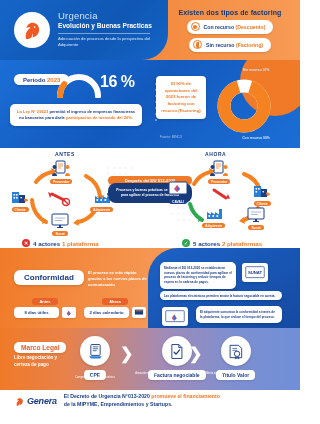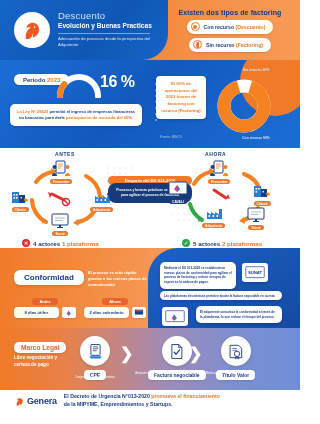--- a/index.html
+++ b/index.html
@@ -132,39 +132,39 @@
   .chev{position:absolute;top:18px;color:#fff;font-size:16px;font-weight:700;line-height:1;}
   .ch1{left:120px;} .ch2{left:189px;}
   .sdesc{position:absolute;font-size:2.6px;color:#fff;line-height:1.3;width:40px;text-align:center;}
   .sd1{left:75px;top:48px;} .sd2{left:130px;top:44px;width:34px;} .sd3{left:198px;top:44px;width:34px;}
 
   
   .footer{position:relative;height:22px;width:100%;background:#fff;display:flex;align-items:center;
     padding-left:14px;gap:7px;}
   .flogo{display:flex;align-items:center;gap:2px;}
   .flogo svg{width:11px;height:11px;}
-  .flogo span{font-size:9px;font-weight:700;color:#1b3e86;letter-spacing:-.2px;}
+  .flogo span{font-size:9px;font-weight:700;color:#1b3e86;letter-spacing:-.2px;font-style:italic;}
   .ftext{font-size:5.2px;line-height:1.5;color:#1b3e86;font-weight:600;}
   .ftext em{font-style:normal;color:#f07a28;}
 </style>
 </head>
 <body>
 
 <div class="page">
 
   <div class="header">
     <div class="header-left">
       <div class="logo-circle">
         <svg viewBox="0 0 24 24">
             <path d="M6 21c-1-5 1-9 4.5-11.2C9 9 7.5 9.4 6.4 10.3c.2-2.4 2-4.6 4.6-5.3C13.9 4.2 17 5.6 18.4 8.4c1.3 2.6.9 5.6-.8 7.8-1.4 1.8-3.3 2.8-5.1 3.2.6-1.4.4-3-.6-4.2.9 2.3-.3 4.4-2.2 5.3-.9.4-2.3.6-3.7.5z" fill="#f05a22"></path>
             <circle cx="14.6" cy="9.1" r=".8" fill="#fff"></circle>
           </svg>
       </div>
       <div class="head-text">
-        <div class="head-title">Descuento</div>
+        <div class="head-title">Urgencia</div>
         <div class="head-sub">Evolución y Buenas Practicas</div>
         <div class="head-rule"></div>
         <div class="head-desc">Adecuación de procesos desde la perspectiva del Adquirente</div>
       </div>
     </div>
     <div class="header-right">
       <div class="hr-title">Existen dos tipos de factoring</div>
       <div class="pill">
         <span class="pill-ic">
             <i></i>

